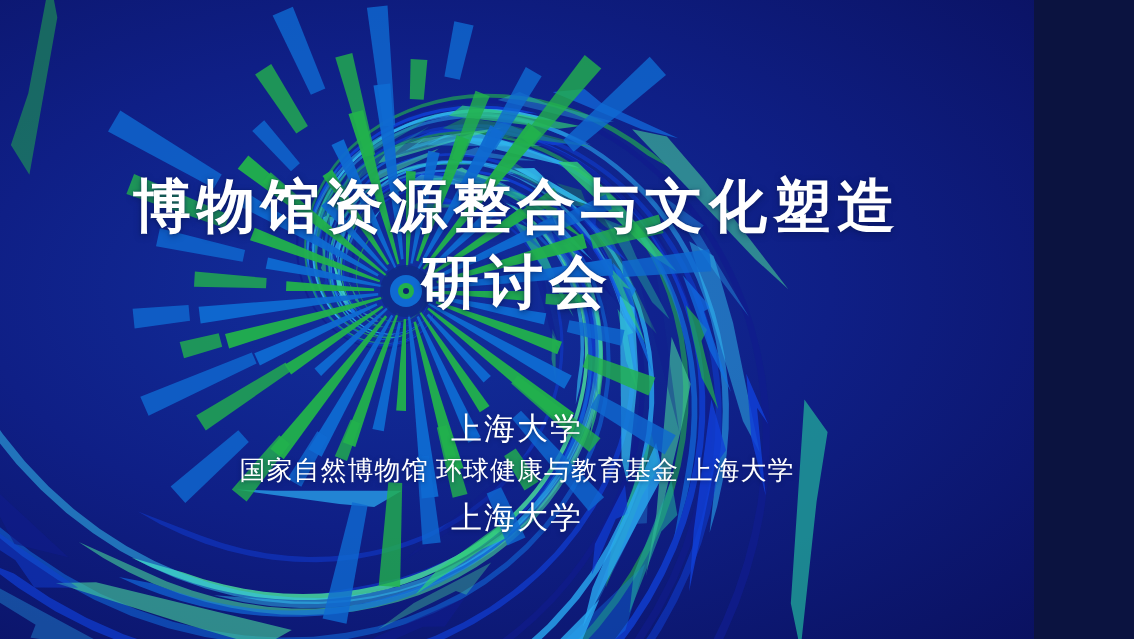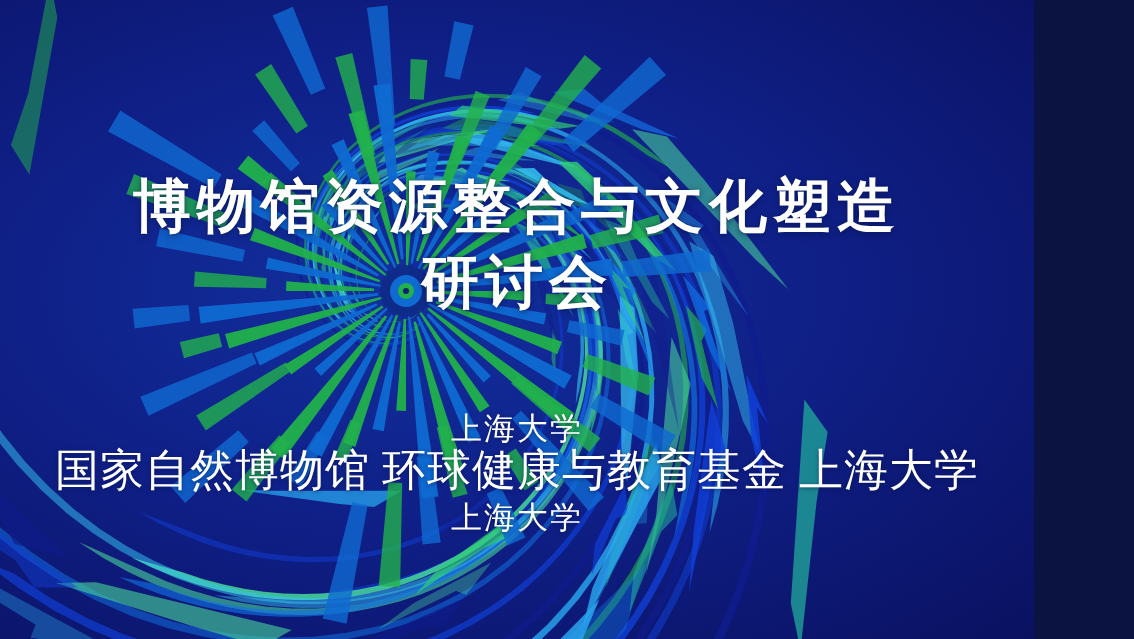--- a/index.html
+++ b/index.html
@@ -61,21 +61,21 @@
     font-family: "Liberation Serif", "DejaVu Serif", serif;
     font-size: 31px;
     line-height: 41px;
     letter-spacing: 2px;
     text-shadow: 0 1px 4px rgba(5,20,70,0.55);
     white-space: nowrap;
   }
   .credit-names {
     color: #ffffff;
     font-family: "Liberation Serif", "DejaVu Serif", serif;
-    font-size: 44px;
+    font-size: 26px;
     line-height: 44px;
     letter-spacing: 1px;
     text-shadow: 0 1px 4px rgba(5,20,70,0.55);
     white-space: nowrap;
   }
   .gap-small { height: 4px; }
 </style>
 </head>
 <body>
 

